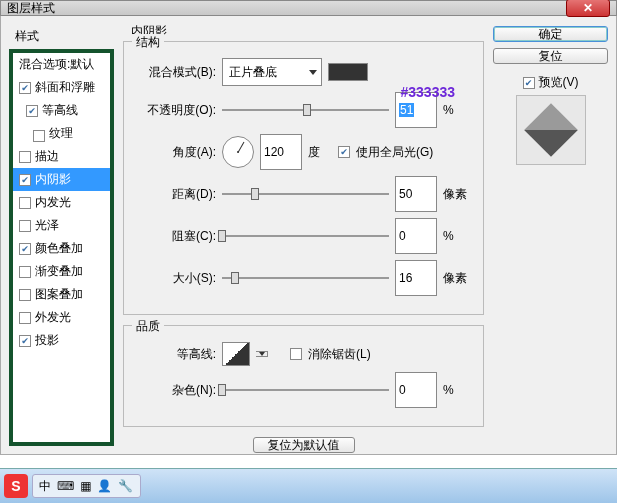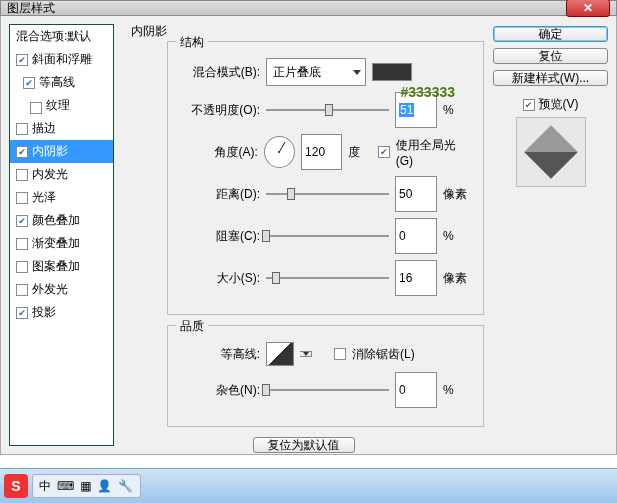--- a/index.html
+++ b/index.html
@@ -6,31 +6,31 @@
 body { width: 617px; height: 503px; background: #fff; position: relative; }
 
 .titlebar { height: 16px; background: linear-gradient(#ddd, #c8c8c8); display: flex; align-items: center; padding: 0 6px; border: 1px solid #888; }
 .titlebar-title { flex: 1; }
 .close-btn { width: 44px; height: 18px; background: linear-gradient(#e57373,#c33); border: 1px solid #800; border-radius: 3px; display: flex; align-items: center; justify-content: center; color: #fff; font-weight: bold; cursor: pointer; }
 
 .body { display: flex; height: 439px; background: #f0f0f0; border: 1px solid #aaa; border-top: none; padding: 8px; gap: 8px; }
 
 .col-left { width: 105px; display: flex; flex-direction: column; }
 .col-left .hdr { font-weight: normal; padding: 4px 6px; background: #f0f0f0; }
-.style-list { border: 1px solid #14532d; background: #fff; flex: 1; overflow: hidden; }
+.style-list { border: 4px solid #14532d; background: #fff; flex: 1; overflow: hidden; }
 .style-list .row { display: flex; align-items: center; padding: 3px 6px; gap: 4px; cursor: default; }
 .style-list .row.sel { background: #3399ff; color: #fff; }
 .chk { width: 12px; height: 12px; border: 1px solid #888; background: #fff; display: inline-flex; align-items: center; justify-content: center; font-size: 9px; color: #3a6ea5; }
 .chk.on::after { content: "✔"; }
 
 .col-mid { flex: 1; position: relative; }
-.fieldset { border: 1px solid #bbb; padding: 10px 12px 12px; position: relative; margin-bottom: 10px; margin-left: 44px; }
+.fieldset { border: 1px solid #bbb; padding: 10px 12px 12px; position: relative; margin-bottom: 10px; }
 .fieldset > .legend { position: absolute; top: -8px; left: 8px; background: #f0f0f0; padding: 0 4px; }
 .mid-title { position: absolute; top: -2px; left: 8px; font-size: 12px; }
-.annot { position: absolute; top: 60px; right: 30px; color: #4d7c0f; font-size: 14px; font-weight: bold; z-index:5;}
+.annot { position: absolute; top: 60px; right: 30px; color: #6d28d9; font-size: 14px; font-weight: bold; z-index:5;}
 
 .frow { display: flex; align-items: center; margin: 6px 0; gap: 6px; }
 .frow .lbl { width: 80px; text-align: right; }
 .dropdown { height: 28px; border: 1px solid #888; background: #fff; display: flex; align-items: center; padding: 0 4px 0 6px; cursor: pointer; min-width: 100px;}
 .dropdown .dd-arrow { margin-left: auto; border-left: 4px solid transparent; border-right: 4px solid transparent; border-top: 5px solid #333; }
 .swatch { width: 40px; height: 18px; border: 1px solid #888; background: #333333; cursor: pointer; }
 .slider { flex: 1; height: 18px; position: relative; }
 .slider::before { content: ""; position: absolute; left: 0; right: 0; top: 8px; height: 2px; background: #999; }
 .slider .thumb { position: absolute; top: 3px; width: 8px; height: 12px; background: #ddd; border: 1px solid #666; transform: translateX(-50%); }
 .numbox { width: 42px; height: 36px; border: 1px solid #888; background: #fff; padding: 0 3px; display: flex; align-items: center; text-align: right; }
@@ -66,20 +66,21 @@
 <div class="titlebar">
   <span class="titlebar-title">图层样式</span>
   <div class="close-btn">
       <span>✕</span>
     </div>
 </div>
 
 <div class="body">
 
   <div class="col-left">
+    <div class="hdr">样式</div>
     <div class="style-list" id="style-list">
         <div class="row">
           <span>混合选项:默认</span>
         </div>
         <div class="row">
           <span class="chk on"></span>
           <span>斜面和浮雕</span>
         </div>
         <div class="row" style="padding-left: 13px;">
           <span class="chk on"></span>
@@ -228,21 +229,20 @@
 
       <div class="frow" style="justify-content:center; gap:10px; margin-top:4px;">
         <div class="btn">复位为默认值</div>
       </div>
     </div>
   </div>
 
   <div class="col-right">
     <div class="btn" style="border-color:#4a90d9; box-shadow:0 0 0 1px #8cc inset;">确定</div>
     <div class="btn">复位</div>
-    <div class="btn">新建样式(W)...</div>
     <div class="preview-box">
       <div class="preview-chk">
         <span class="chk on"></span>
         <span>预览(V)</span>
       </div>
       <div class="preview-img">
         <div class="preview-shape"></div>
       </div>
     </div>
   </div>

